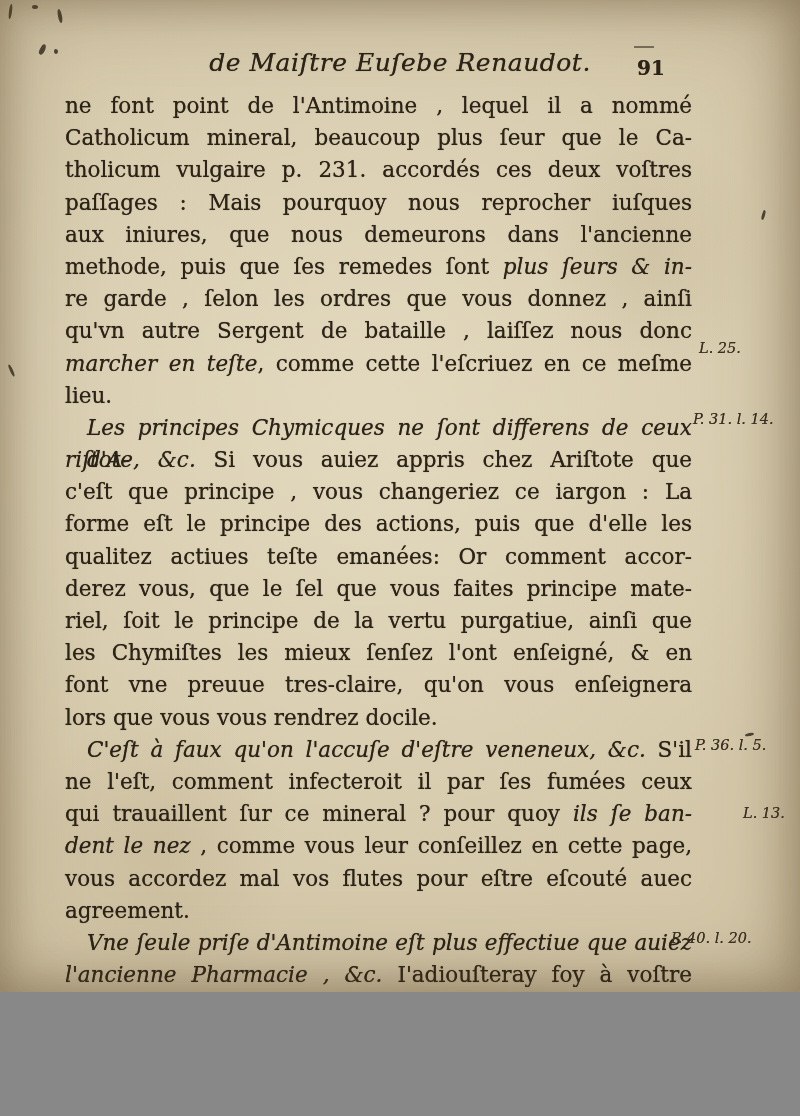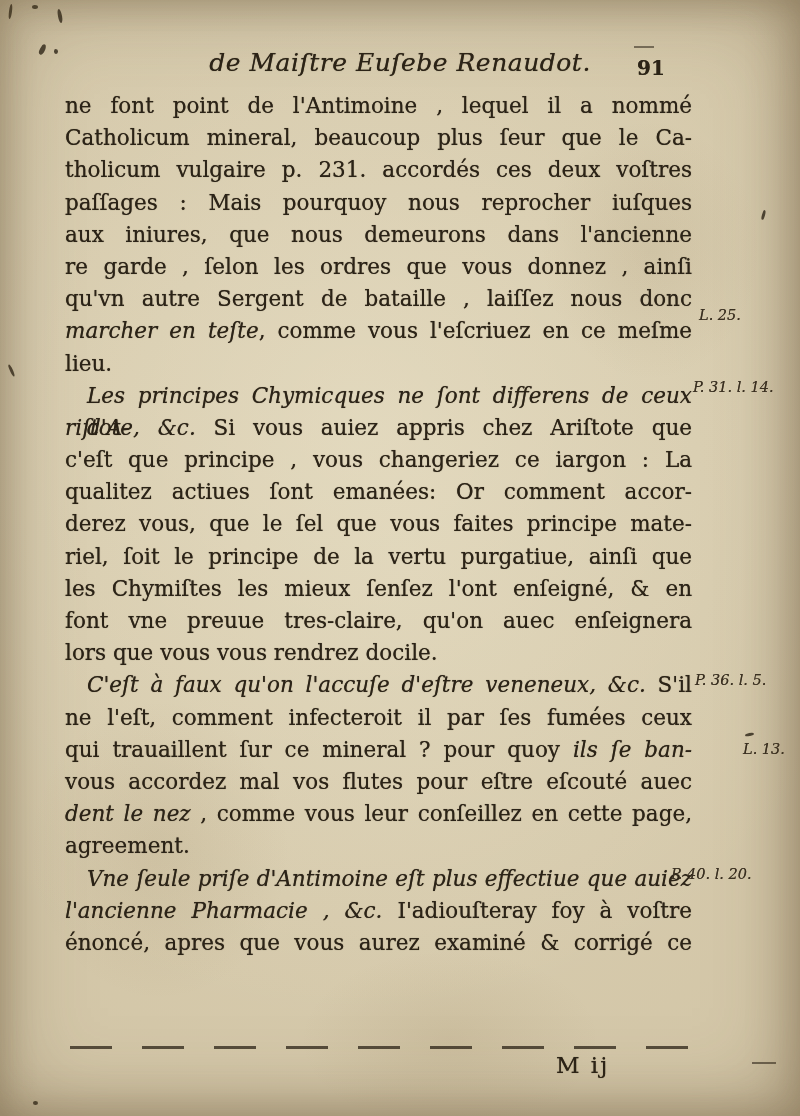--- a/index.html
+++ b/index.html
@@ -2,21 +2,21 @@
 <html style="--paper: #d2c5a6; --ink: #2b2317;"><head>
 <meta charset="utf-8">
 <style>
   :root{
     --paper:#d2c5a6; --paper-hi:#dacfb2; --paper-lo:#bfae8c; --ink:#2b2317; --ink-soft:#3a3022;
   }
   *{margin:0;padding:0;box-sizing:border-box;}
   html,body{width:800px;height:1116px;}
   body{font-family:"DejaVu Serif", serif; background:#888;}
   .page{
-    position:relative;width:800px;height:1116px;overflow:hidden;
+    position:relative;width:800px;height:992px;overflow:hidden;
     background:
       radial-gradient(ellipse 120% 90% at 45% 38%, rgba(255,250,230,0.25) 0%, rgba(255,250,230,0) 60%),
       radial-gradient(ellipse 140% 120% at 50% 50%, var(--paper-hi) 0%, var(--paper) 55%, var(--paper-lo) 100%);
     color:var(--ink);
   }
   .page::after{ 
     content:"";position:absolute;inset:0;pointer-events:none;
     box-shadow:inset 0 0 90px rgba(90,70,40,0.35), inset -14px -10px 40px rgba(90,70,40,0.22), inset 8px 6px 30px rgba(90,70,40,0.18);
   }
   .blotch{position:absolute;border-radius:50%;pointer-events:none;
@@ -58,38 +58,40 @@
   </div>
   <span class="pagenum">91</span>
   <div class="dashline dash-pn"></div>
 
   <div class="body" id="text-block">
       <div class="line just"><span class="seg ro">ne font point de l'Antimoine , lequel il a nommé</span></div>
       <div class="line just"><span class="seg ro">Catholicum mineral, beaucoup plus ſeur que le Ca-</span></div>
       <div class="line just"><span class="seg ro">tholicum vulgaire p. 231. accordés ces deux voſtres</span></div>
       <div class="line just"><span class="seg ro">paſſages : Mais pourquoy nous reprocher iuſques</span></div>
       <div class="line just"><span class="seg ro">aux iniures, que nous demeurons dans l'ancienne</span></div>
+      <div class="line just"><span class="seg ro">methode, puis que ſes remedes ſont </span><span class="seg it">plus ſeurs &amp; in-</span></div>
       <div class="line just"><span class="seg ro">re garde , ſelon les ordres que vous donnez , ainſi</span></div>
       <div class="line just"><span class="seg ro">qu'vn autre Sergent de bataille , laiſſez nous donc</span></div>
-      <div class="line just"><span class="seg it">marcher en teſte</span><span class="seg ro">, comme vous l'eſcriuez en ce meſme</span><span class="note" style="left: 634px; top: -9px;">L. 25.</span></div>
+      <div class="line just"><span class="seg it">marcher en teſte</span><span class="seg ro">, comme cette l'eſcriuez en ce meſme</span><span class="note" style="left: 634px; top: -9px;">L. 25.</span></div>
       <div class="line"><span class="seg ro">lieu.</span></div>
       <div class="line just indent"><span class="seg it">Les principes Chymicques ne ſont differens de ceux d'A-</span><span class="note" style="left: 628px; top: -2px;">P. 31. l. 14.</span></div>
       <div class="line just"><span class="seg it">riſtote, &amp;c.</span><span class="seg ro"> Si vous auiez appris chez Ariſtote que</span></div>
       <div class="line just"><span class="seg ro">c'eſt que principe , vous changeriez ce iargon : La</span></div>
-      <div class="line just"><span class="seg ro">qualitez actiues ſont emanées: Or comment accor-</span></div>
+      <div class="line just"><span class="seg ro">forme eſt le principe des actions, puis que d'elle les</span></div>
+      <div class="line just"><span class="seg ro">qualitez actiues teſte emanées: Or comment accor-</span></div>
       <div class="line just"><span class="seg ro">derez vous, que le ſel que vous faites principe mate-</span></div>
       <div class="line just"><span class="seg ro">riel, ſoit le principe de la vertu purgatiue, ainſi que</span></div>
       <div class="line just"><span class="seg ro">les Chymiſtes les mieux ſenſez l'ont enſeigné, &amp; en</span></div>
-      <div class="line just"><span class="seg ro">font vne preuue tres-claire, qu'on auec enſeignera</span></div>
+      <div class="line just"><span class="seg ro">font vne preuue tres-claire, qu'on vous enſeignera</span></div>
       <div class="line"><span class="seg ro">lors que vous vous rendrez docile.</span></div>
       <div class="line just indent"><span class="seg it">C'eſt à faux qu'on l'accuſe d'eſtre veneneux, &amp;c.</span><span class="seg ro"> S'il</span><span class="note" style="left: 630px; top: 2px;">P. 36. l. 5.</span></div>
       <div class="line just"><span class="seg ro">ne l'eſt, comment infecteroit il par ſes fumées ceux</span></div>
       <div class="line just"><span class="seg ro">qui trauaillent ſur ce mineral ? pour quoy </span><span class="seg it">ils ſe ban-</span><span class="note" style="left: 634px; top: 6px; margin-left: 44px;">L. 13.</span></div>
+      <div class="line just"><span class="seg it">dent le nez</span><span class="seg ro"> , comme vous leur conſeillez en cette page,</span></div>
       <div class="line just"><span class="seg ro">vous accordez mal vos flutes pour eſtre eſcouté auec</span></div>
-      <div class="line just"><span class="seg it">dent le nez</span><span class="seg ro"> , comme vous leur conſeillez en cette page,</span></div>
       <div class="line"><span class="seg ro">agreement.</span></div>
       <div class="line just indent"><span class="seg it">Vne ſeule priſe d'Antimoine eſt plus effectiue que auiez</span><span class="note" style="left: 606px; top: 2px;">P. 40. l. 20.</span></div>
       <div class="line just"><span class="seg it">l'ancienne Pharmacie , &amp;c.</span><span class="seg ro"> I'adiouſteray foy à voſtre</span></div>
       <div class="line just"><span class="seg ro">énoncé, apres que vous aurez examiné &amp; corrigé ce</span></div>
     </div>
 
   <div class="dashline dash-main"></div>
   <div class="dashline dash-small"></div>
 
   <div class="signature">M ij</div>

